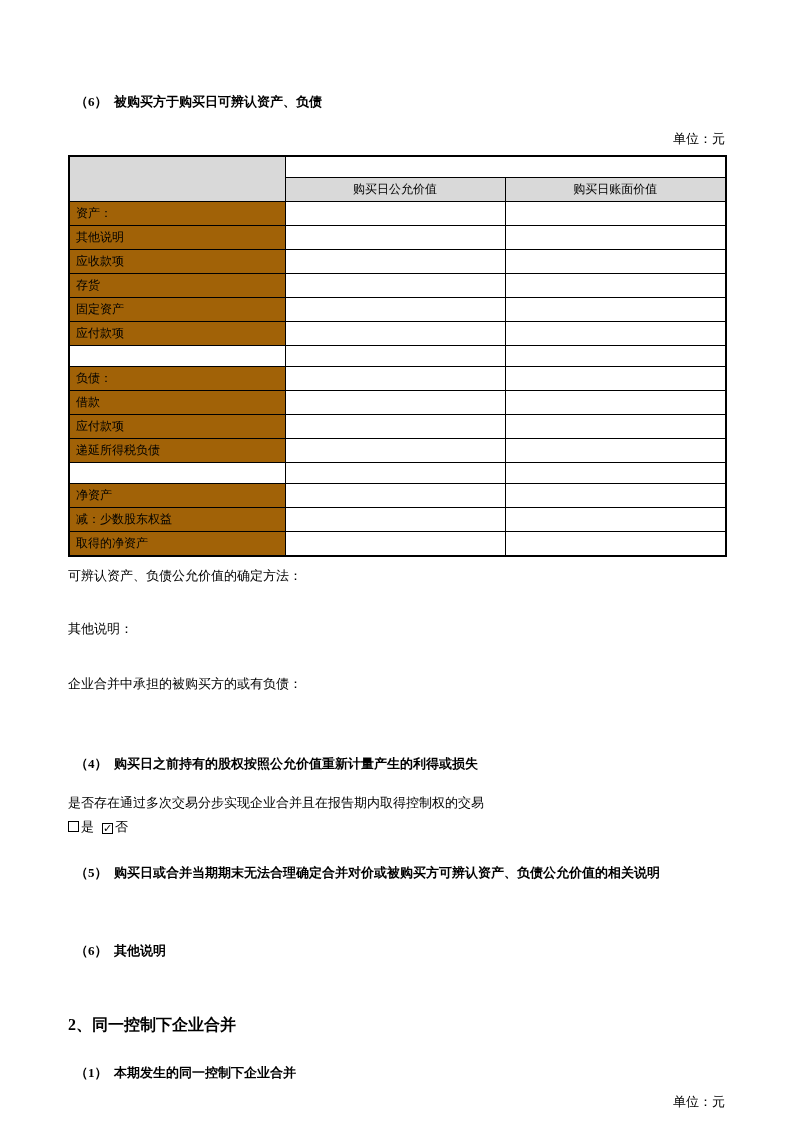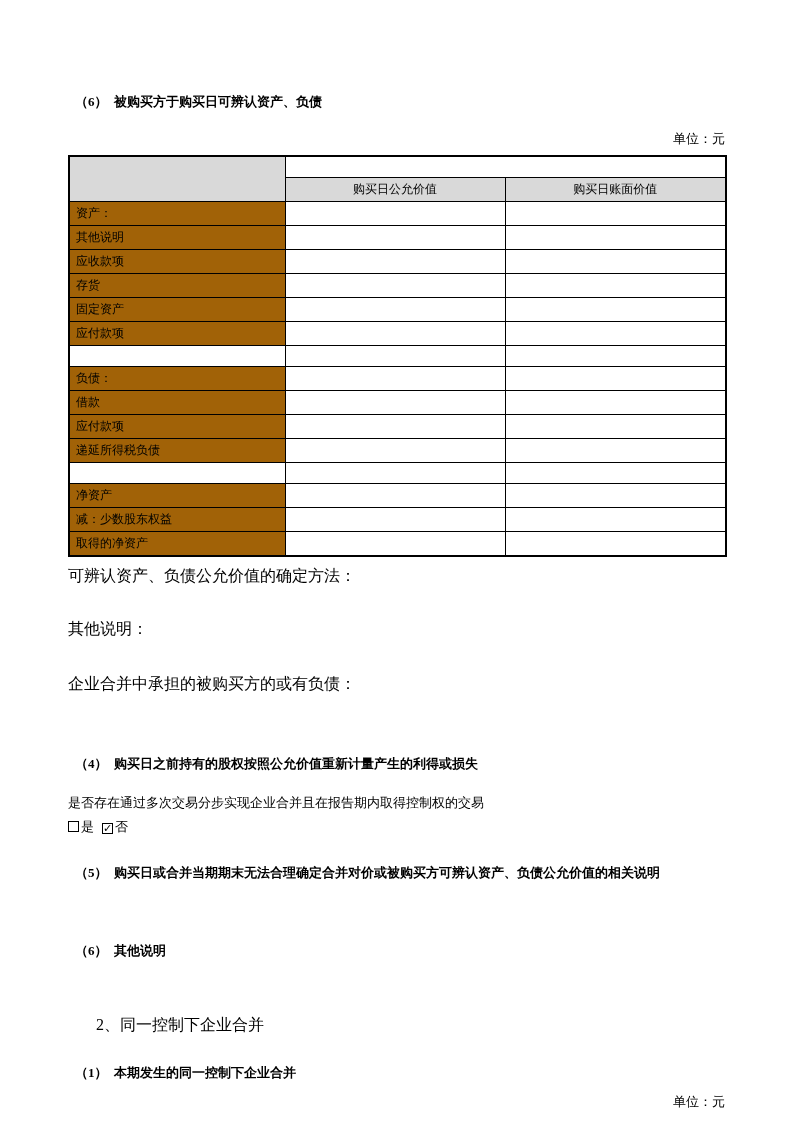--- a/index.html
+++ b/index.html
@@ -51,21 +51,21 @@
     overflow: hidden;
   }
   td.corner-cell { background: #d9d9d9; }
   td.strip-cell { background: #ffffff; height: 19px; padding: 1px 6px; }
   td.col-header { background: #d9d9d9; text-align: center; height: 22px; }
   td.label-cell { background: #a16207; text-align: left; }
   td.label-cell.empty { background: #ffffff; }
   td.value-cell { background: #ffffff; }
 
   .note {
-    font-size: 16px;
+    font-size: 13px;
     line-height: 17px;
     white-space: pre-wrap;
   }
   .note-1 { margin-top: 10px; }
   .note-2 { margin-top: 38px; }
   .note-3 { margin-top: 36px; }
 
   .h-s4 { margin-top: 63px; }
   .question {
     font-size: 13px;
@@ -87,24 +87,23 @@
     vertical-align: -1px;
     font-size: 11px;
     line-height: 10px;
     text-align: center;
     font-family: "DejaVu Sans", sans-serif;
   }
   .h-s5 { margin-top: 29px; }
   .h-s6 { margin-top: 61px; }
   .main-heading {
     font-size: 16px;
-    font-weight: normal;
+    font-weight: bold;
     margin-top: 56px;
     white-space: pre-wrap;
-    margin-left: 28px;
   }
   .h-s2-1 { margin-top: 28px; }
 </style>
 </head>
 <body>
 
 <div class="page">
   <div class="content">
 
     <div class="sub-heading">（6）  被购买方于购买日可辨认资产、负债</div>

